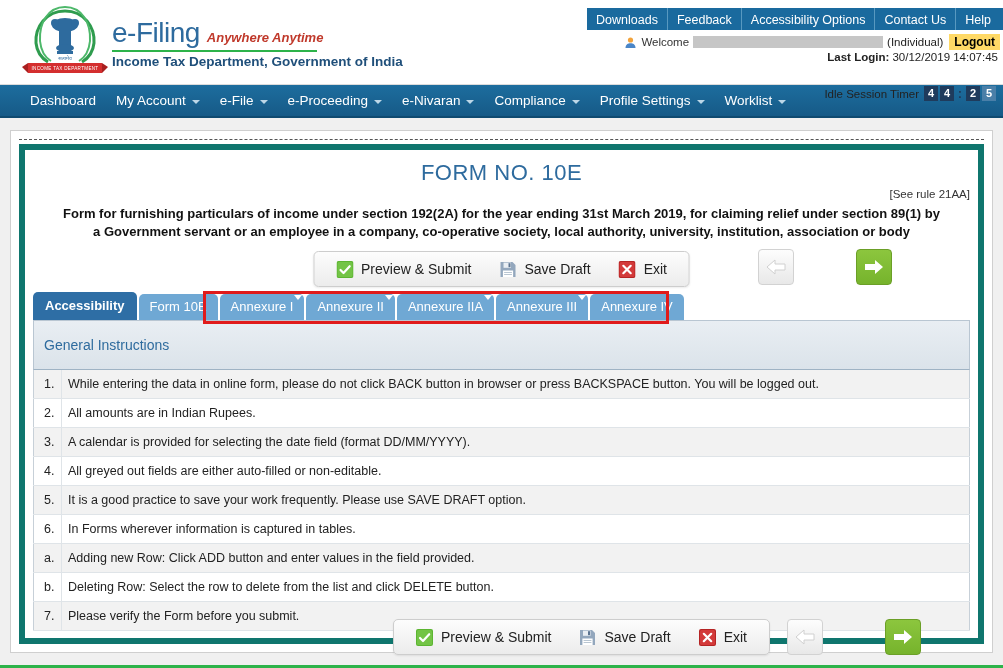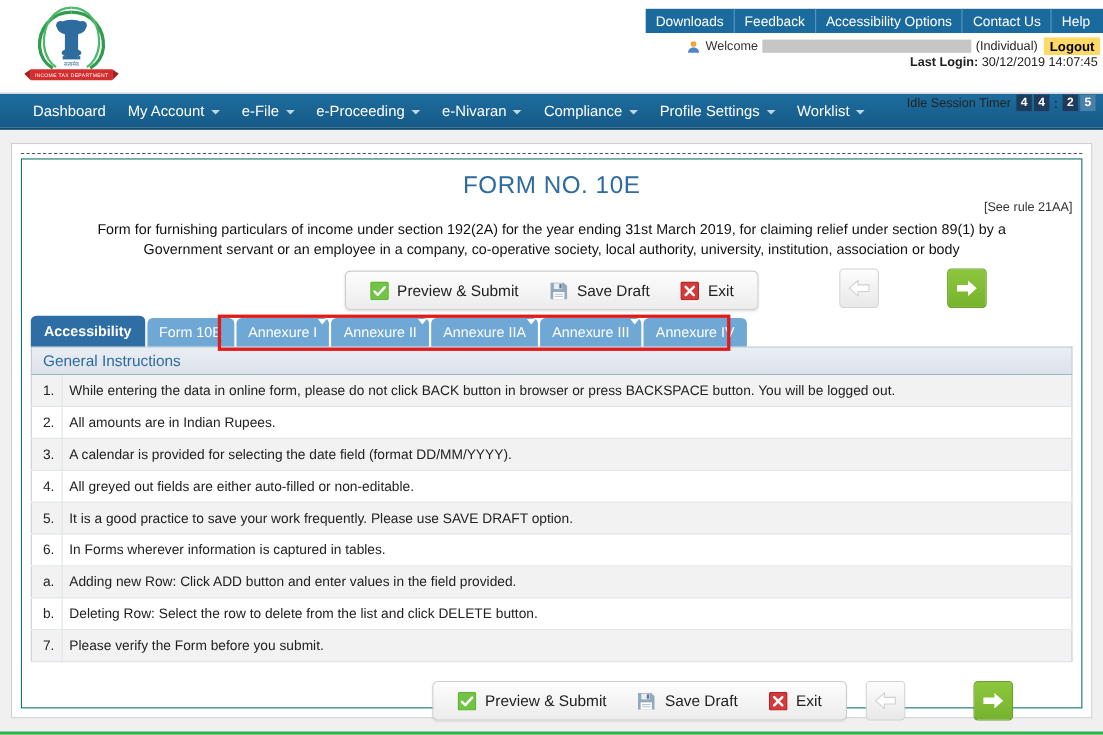--- a/index.html
+++ b/index.html
@@ -186,21 +186,21 @@
     background: #ffffff;
     border: 1px solid #cfcfcf;
     padding: 8px;
   }
   .content-dashed {
     border-top: 1px dashed #555;
     padding-top: 4px;
     height: 100%;
   }
   .form-card {
-    border: 1px solid #0f766e;
+    border: 6px solid #0f766e;
     background: #fff;
     height: 100%;
     padding: 6px 8px 0 8px;
     position: relative;
   }
 
   
   .form-title {
     text-align: center;
     font-size: 22px;
@@ -210,21 +210,21 @@
   }
   .form-rule {
     text-align: right;
     font-size: 11.5px;
     color: #333;
     margin-top: 2px;
   }
   .form-desc {
     text-align: center;
     font-size: 13px;
-    font-weight: normal;
+    font-weight: bold;
     color: #111;
     line-height: 18px;
     margin-top: 5px;
     padding: 0 28px;
   }
 
   
   .toolbar-wrap {
     position: relative;
     margin-top: 10px;
@@ -316,21 +316,21 @@
     pointer-events: none;
   }
 
   
   .sect-head {
     background: linear-gradient(to bottom, #e9eef3 0%, #dbe3ea 100%);
     border: 1px solid #b9c6d2;
     border-bottom: 1px solid #9fb3c4;
     color: #2e6b9e;
     font-size: 14px;
-    padding: 4px 10px;
+    padding: 16px 10px;
   }
 
   
   .instr-table {
     width: 100%;
     border-collapse: collapse;
     border: 1px solid #c7d0d8;
     border-top: none;
   }
   .instr-table tr.odd td { background: #f2f2f2; }
@@ -384,20 +384,28 @@
           <circle cx="33" cy="20" r="4" fill="#2e6b9e"></circle>
           <circle cx="53" cy="20" r="4" fill="#2e6b9e"></circle>
           <rect x="35" y="48" width="16" height="3" fill="#2e6b9e"></rect>
           <text x="43" y="57" font-size="5" fill="#2e6b9e" text-anchor="middle" font-family="'Liberation Sans',sans-serif">सत्यमेव</text>
 
           <path d="M6 60 L80 60 L80 70 L6 70 Z" fill="#d42e2e"></path>
           <path d="M6 60 L0 64 L6 70 Z" fill="#a81f1f"></path>
           <path d="M80 60 L86 64 L80 70 Z" fill="#a81f1f"></path>
           <text x="43" y="67" font-size="4.6" fill="#ffffff" text-anchor="middle" font-family="'Liberation Sans',sans-serif" letter-spacing="0.3">INCOME TAX DEPARTMENT</text>
         </svg>
+      </div>
+      <div class="brand-text">
+        <div class="brand-line1">
+          <span class="brand-efiling">e-Filing</span>
+          <span class="brand-tag">Anywhere Anytime</span>
+        </div>
+        <div class="brand-rule"></div>
+        <div class="brand-dept">Income Tax Department, Government of India</div>
       </div>
     </div>
 
     <div class="toplinks">
       <a href="#">Downloads</a>
       <a href="#">Feedback</a>
       <a href="#">Accessibility Options</a>
       <a href="#">Contact Us</a>
       <a href="#">Help</a>
     </div>

